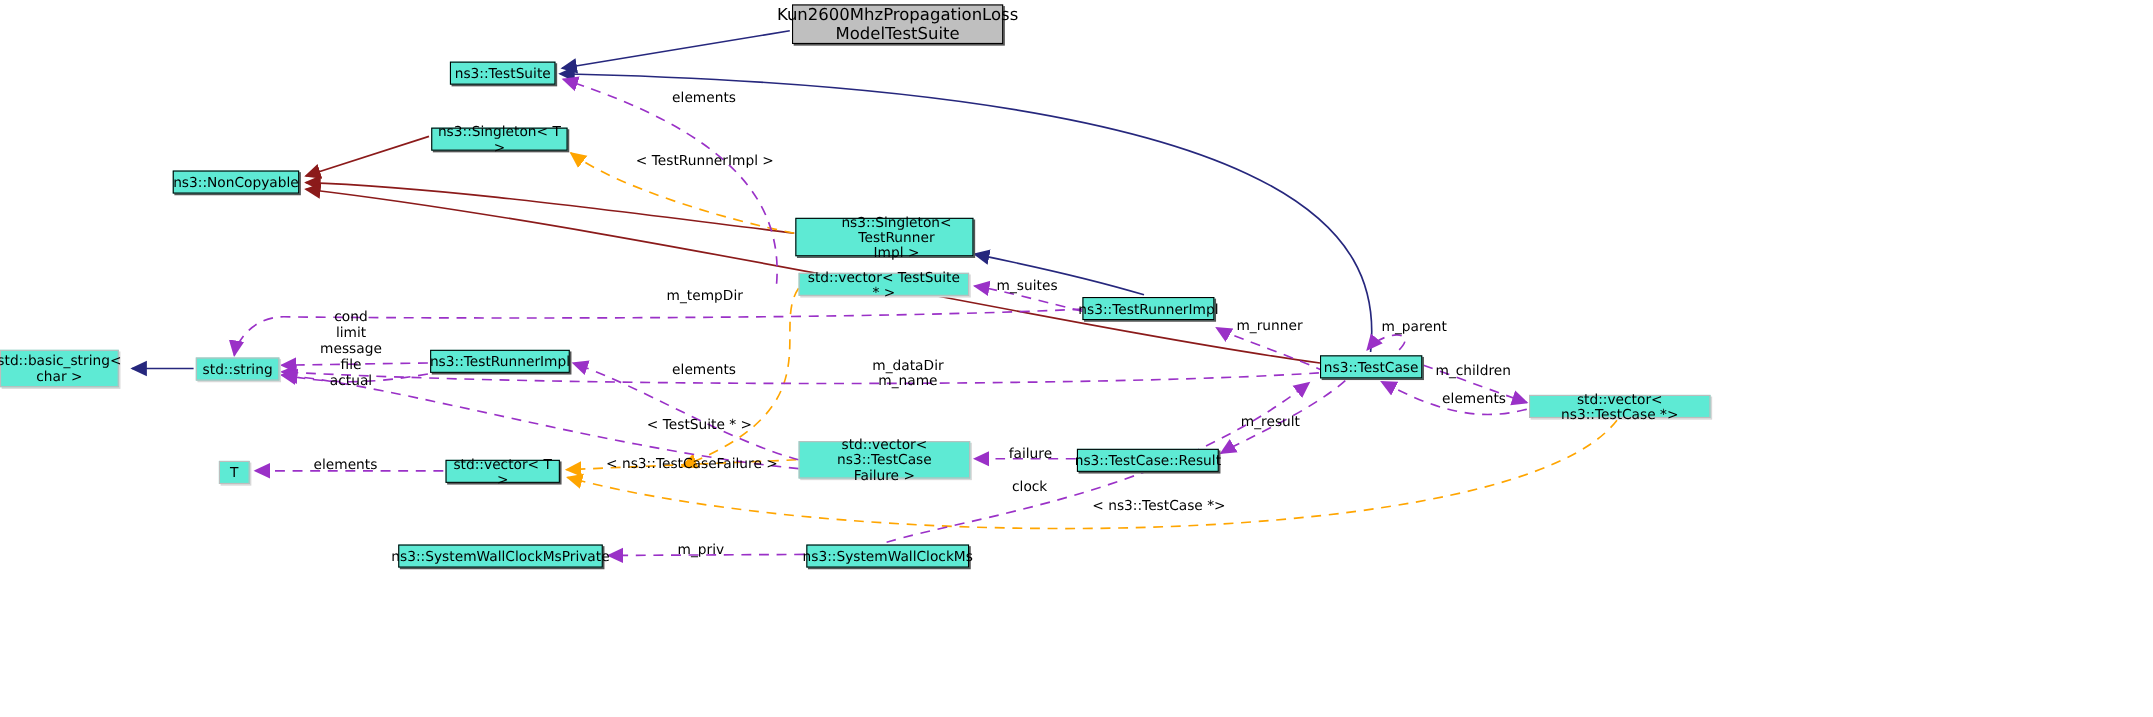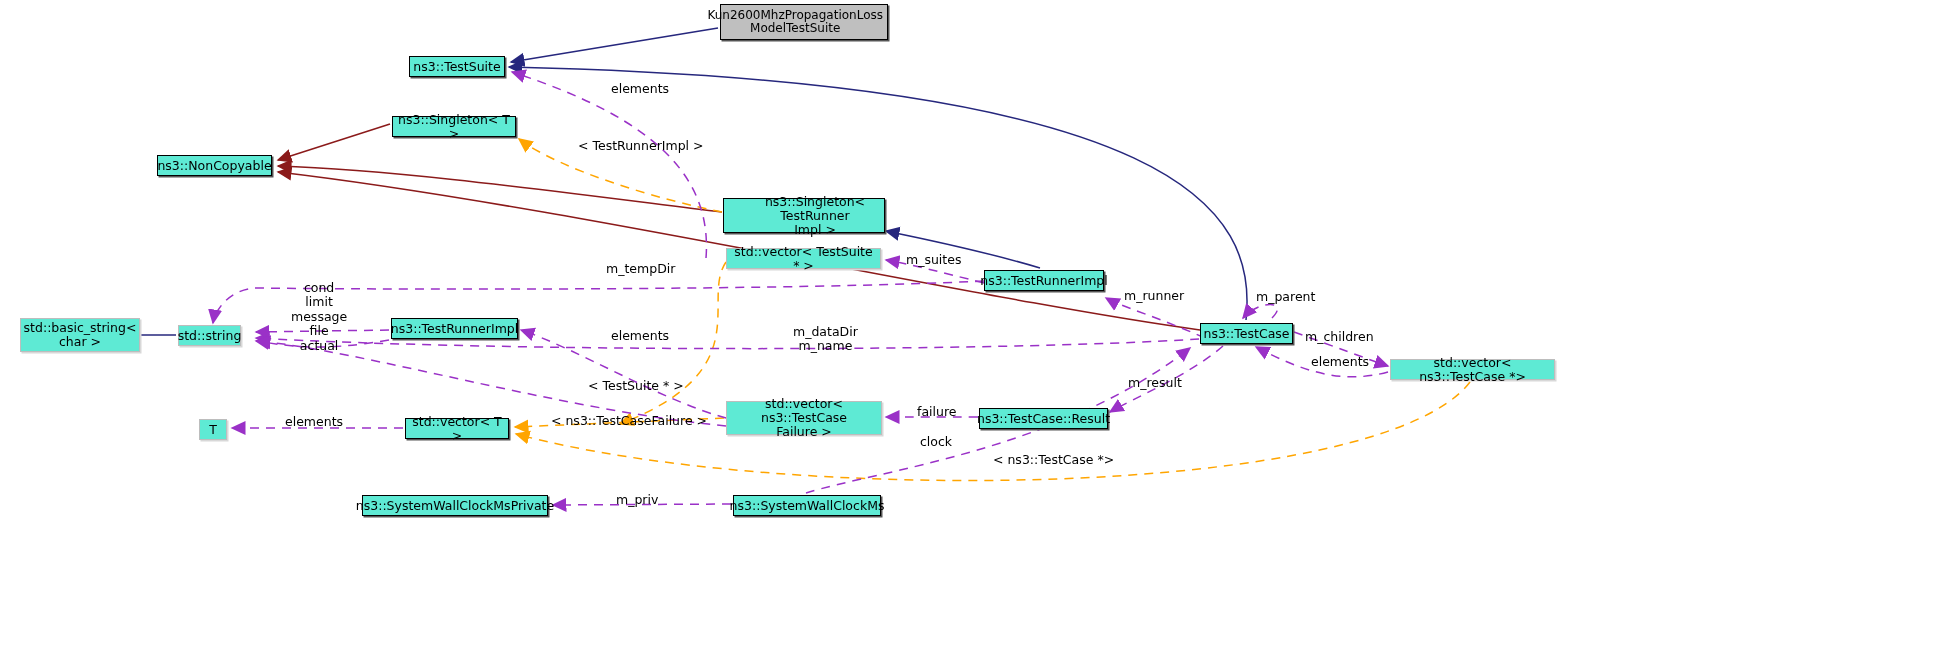--- a/index.html
+++ b/index.html
@@ -75,21 +75,21 @@
       <path d="M978,417 C940,417 910,417 886,417" stroke="#9a31c7" stroke-dasharray="9,7" marker-end="url(#ahPurple)"></path>
       <path d="M1223,346 C1190,375 1130,400 1110,412" stroke="#9a31c7" stroke-dasharray="9,7" marker-end="url(#ahPurple)"></path>
       <path d="M806,493 C880,470 1060,450 1190,348" stroke="#9a31c7" stroke-dasharray="9,7" marker-end="url(#ahPurple)"></path>
       <path d="M731,504 L553,505" stroke="#9a31c7" stroke-dasharray="9,7" marker-end="url(#ahPurple)"></path>
       <path d="M403,428 L232,428" stroke="#9a31c7" stroke-dasharray="9,7" marker-end="url(#ahPurple)"></path>
       <path d="M389,340 C320,352 290,346 256,341" stroke="#9a31c7" stroke-dasharray="9,7" marker-end="url(#ahPurple)"></path>
       <path d="M726,426 C560,410 360,350 257,341" stroke="#9a31c7" stroke-dasharray="9,7" marker-end="url(#ahPurple)"></path>
     </g>
   </svg>
 
-  <div class="node cur" style="left:720px;top:4px;width:168px;height:36px;font-size:12px;justify-content:flex-end;">
+  <div class="node cur" style="left:720px;top:4px;width:192px;height:36px;font-size:15px;">
     <span>Kun2600MhzPropagationLoss<br>ModelTestSuite</span>
   </div>
 
   <div class="node cls" style="left:409px;top:56px;width:96px;height:21px;font-size:12.5px;">
     <span>ns3::TestSuite</span>
   </div>
 
   <div class="node cls" style="left:392px;top:116px;width:124px;height:21px;font-size:12.5px;">
     <span>ns3::Singleton&lt; T &gt;</span>
   </div>
@@ -103,25 +103,25 @@
   </div>
 
   <div class="node ext" style="left:726px;top:248px;width:155px;height:21px;font-size:12.5px;">
     <span>std::vector&lt; TestSuite * &gt;</span>
   </div>
 
   <div class="node cls" style="left:984px;top:270px;width:120px;height:21px;font-size:12.5px;">
     <span>ns3::TestRunnerImpl</span>
   </div>
 
-  <div class="node ext" style="left:20px;top:318px;width:120px;height:34px;font-size:12.5px;">
+  <div class="node ext" style="left:0;top:318px;width:108px;height:34px;font-size:12.5px;">
     <span>std::basic_string&lt;<br>char &gt;</span>
   </div>
 
-  <div class="node ext" style="left:178px;top:325px;width:63px;height:21px;font-size:12.5px;">
+  <div class="node ext" style="left:178px;top:325px;width:76px;height:21px;font-size:12.5px;">
     <span>std::string</span>
   </div>
 
   <div class="node cls" style="left:391px;top:318px;width:127px;height:21px;font-size:12.5px;">
     <span>ns3::TestRunnerImpl</span>
   </div>
 
   <div class="node cls" style="left:1200px;top:323px;width:93px;height:21px;font-size:12.5px;">
     <span>ns3::TestCase</span>
   </div>

